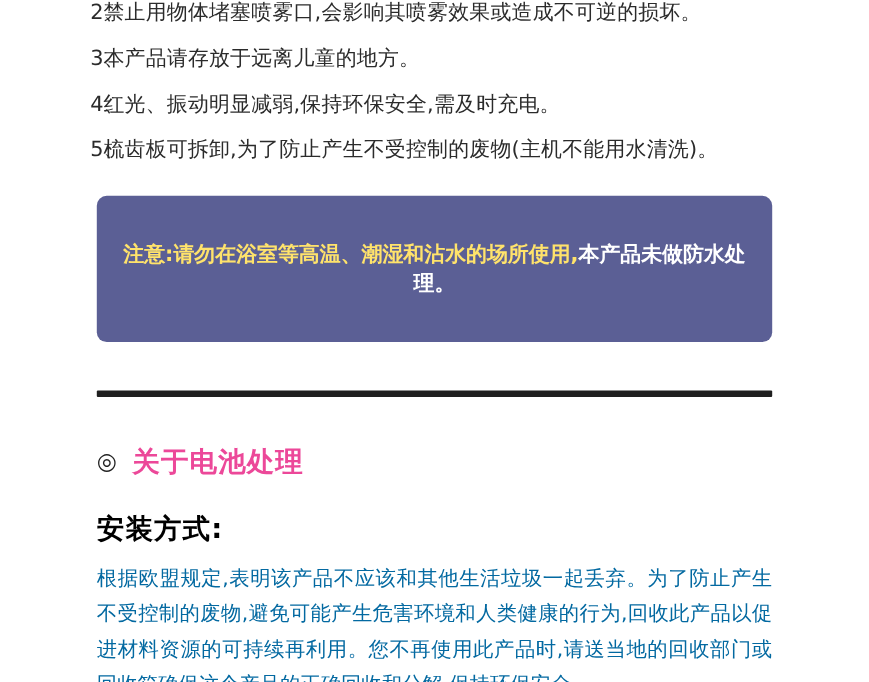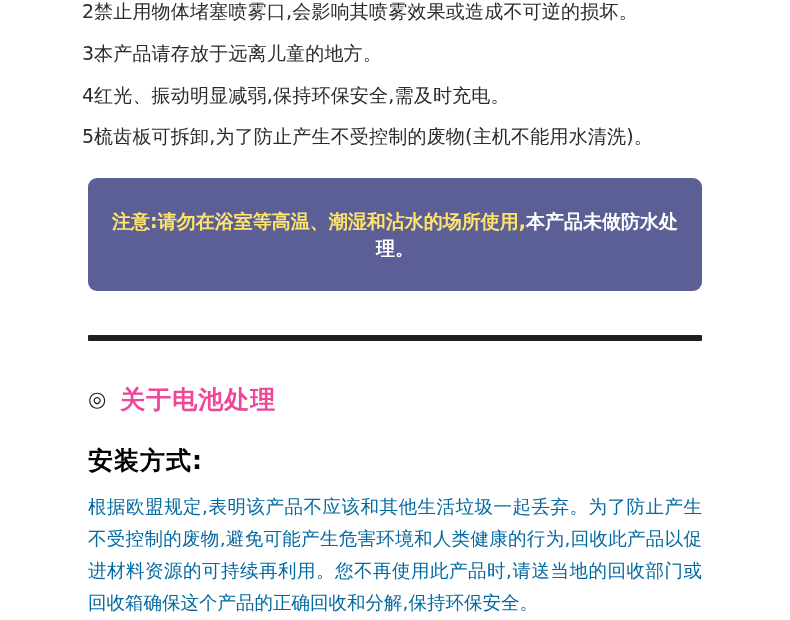--- a/index.html
+++ b/index.html
@@ -49,21 +49,21 @@
   }
   .first-item {
     margin-top: -4px !important;
   }
 
   
   .callout {
     margin: 26px 28px 0 28px;
     background: #5b5f95;
     border-radius: 9px;
-    padding: 30px 18px;
+    padding: 40px 18px;
     box-sizing: border-box;
     display: flex;
     align-items: center;
   }
   .callout .callout-text {
     font-size: 19px;
     font-weight: bold;
     line-height: 1.4;
     text-align: center;
   }

